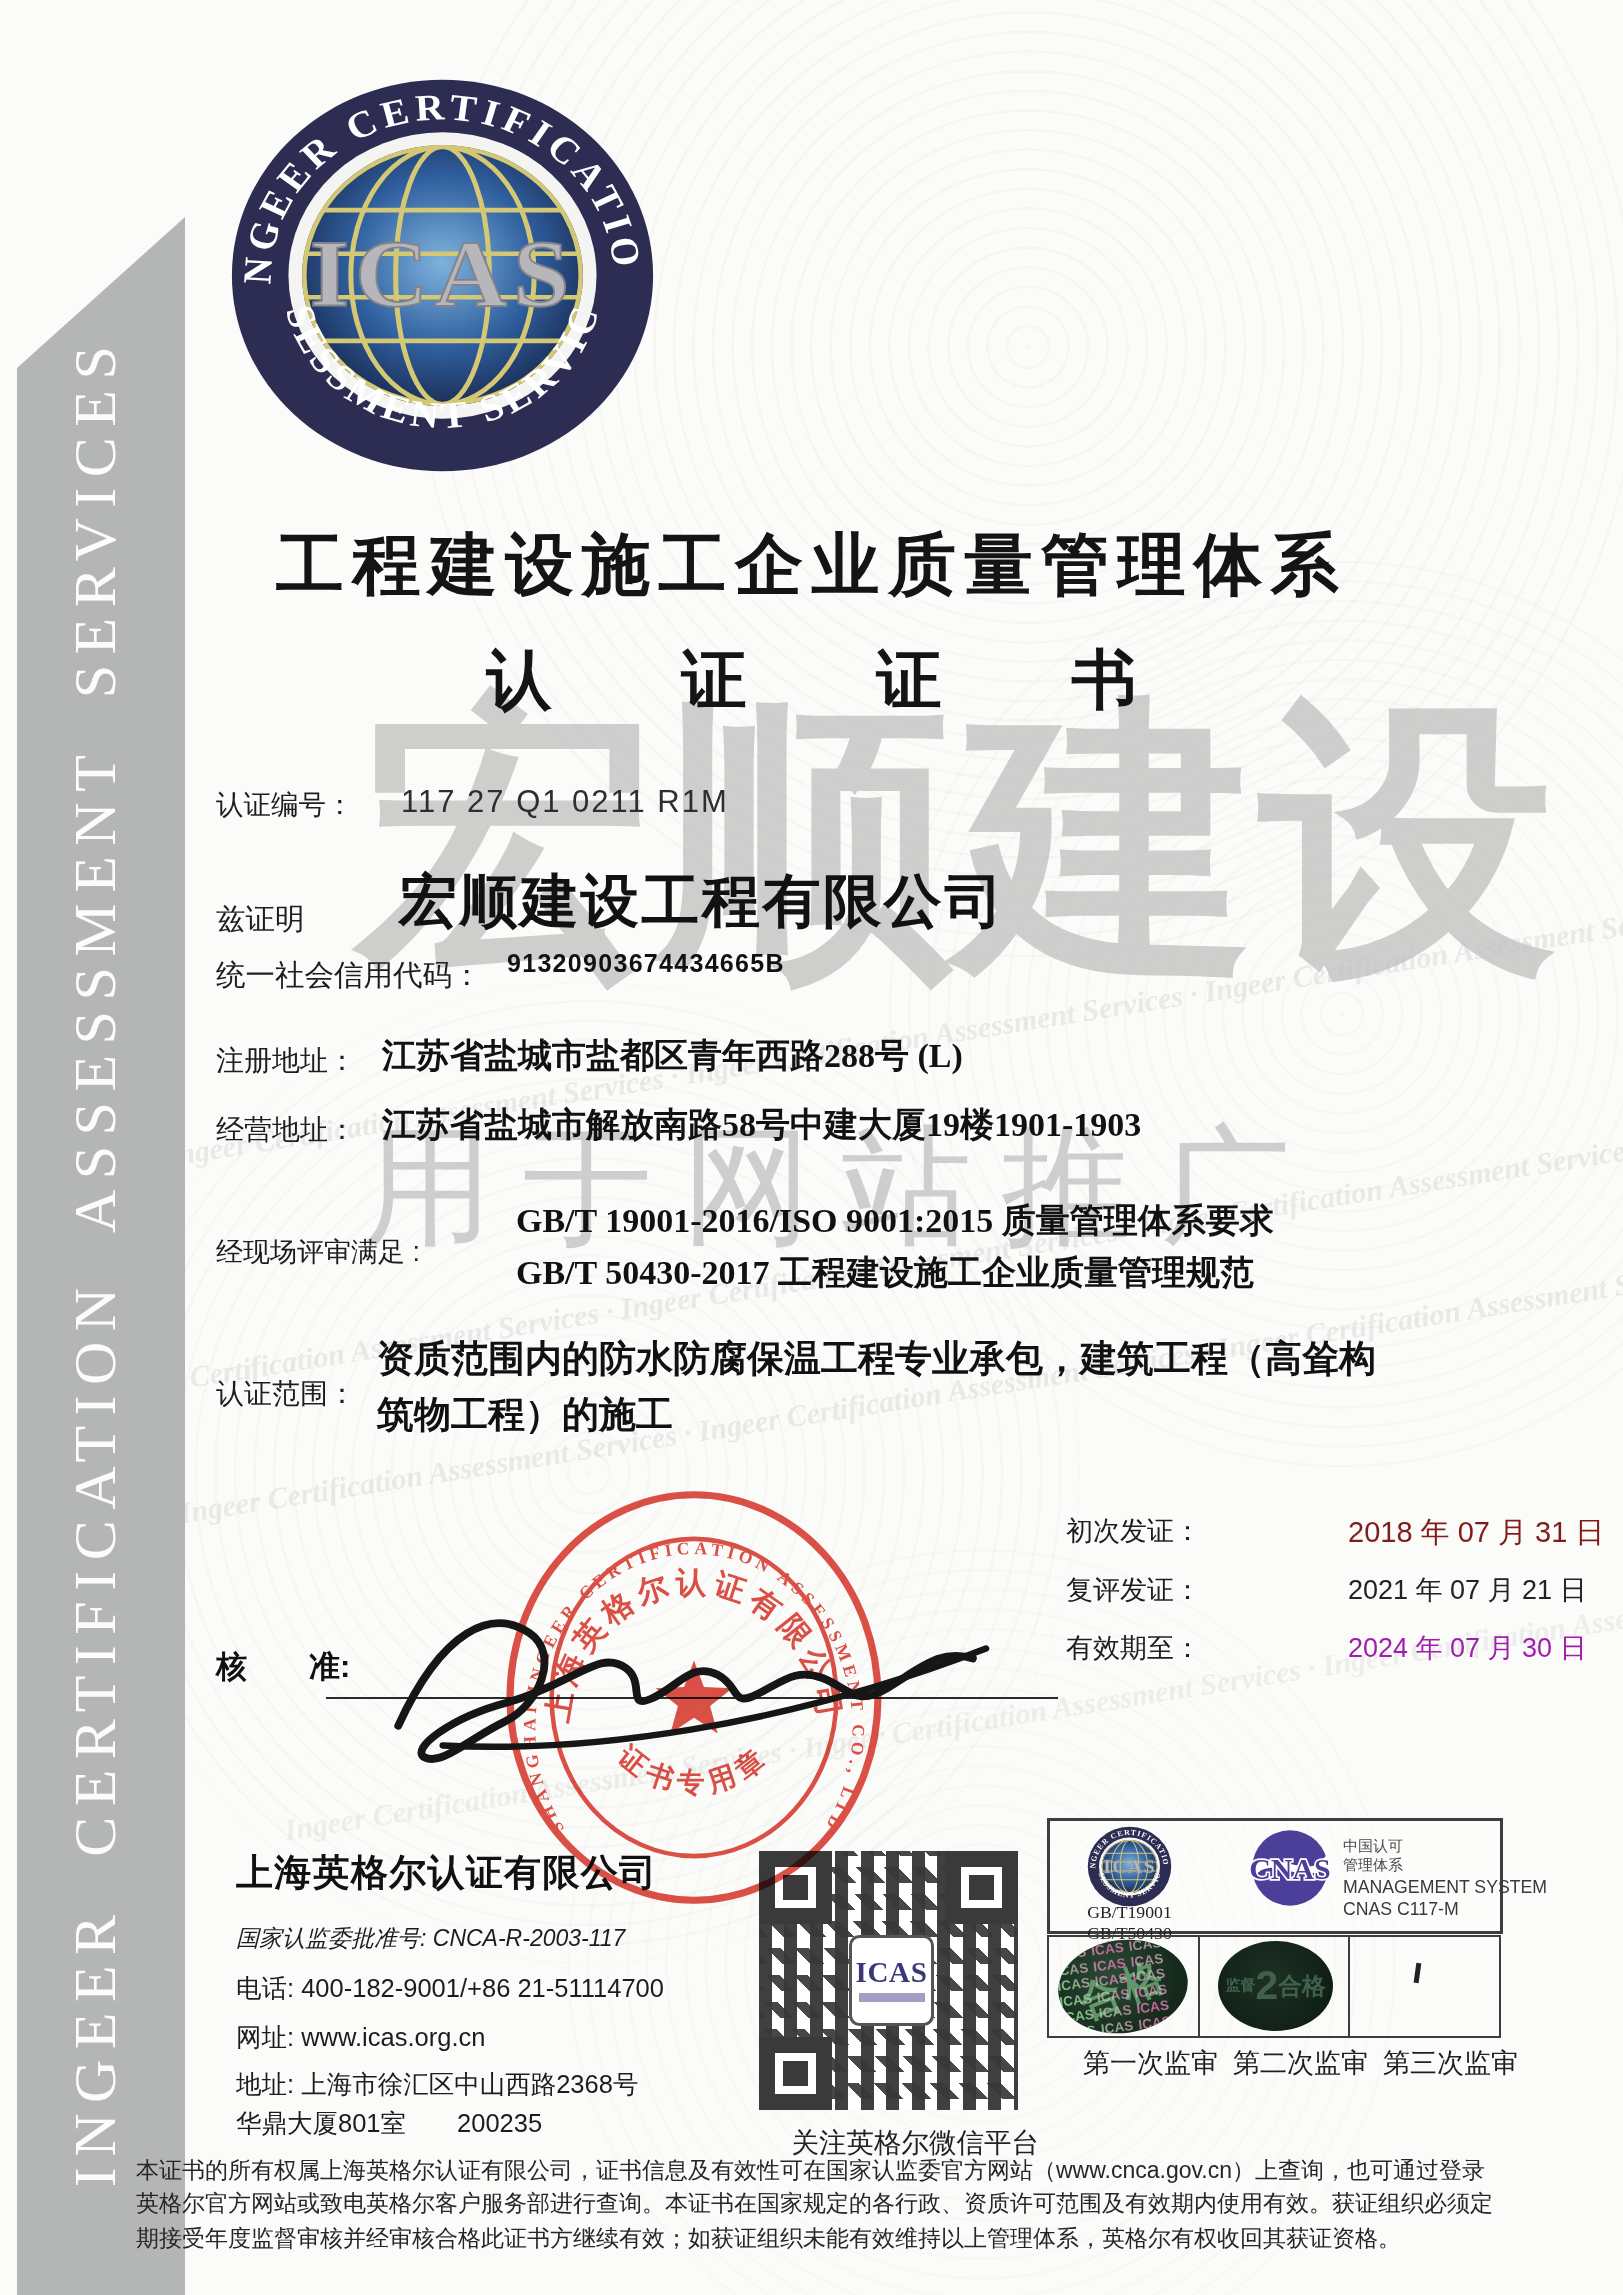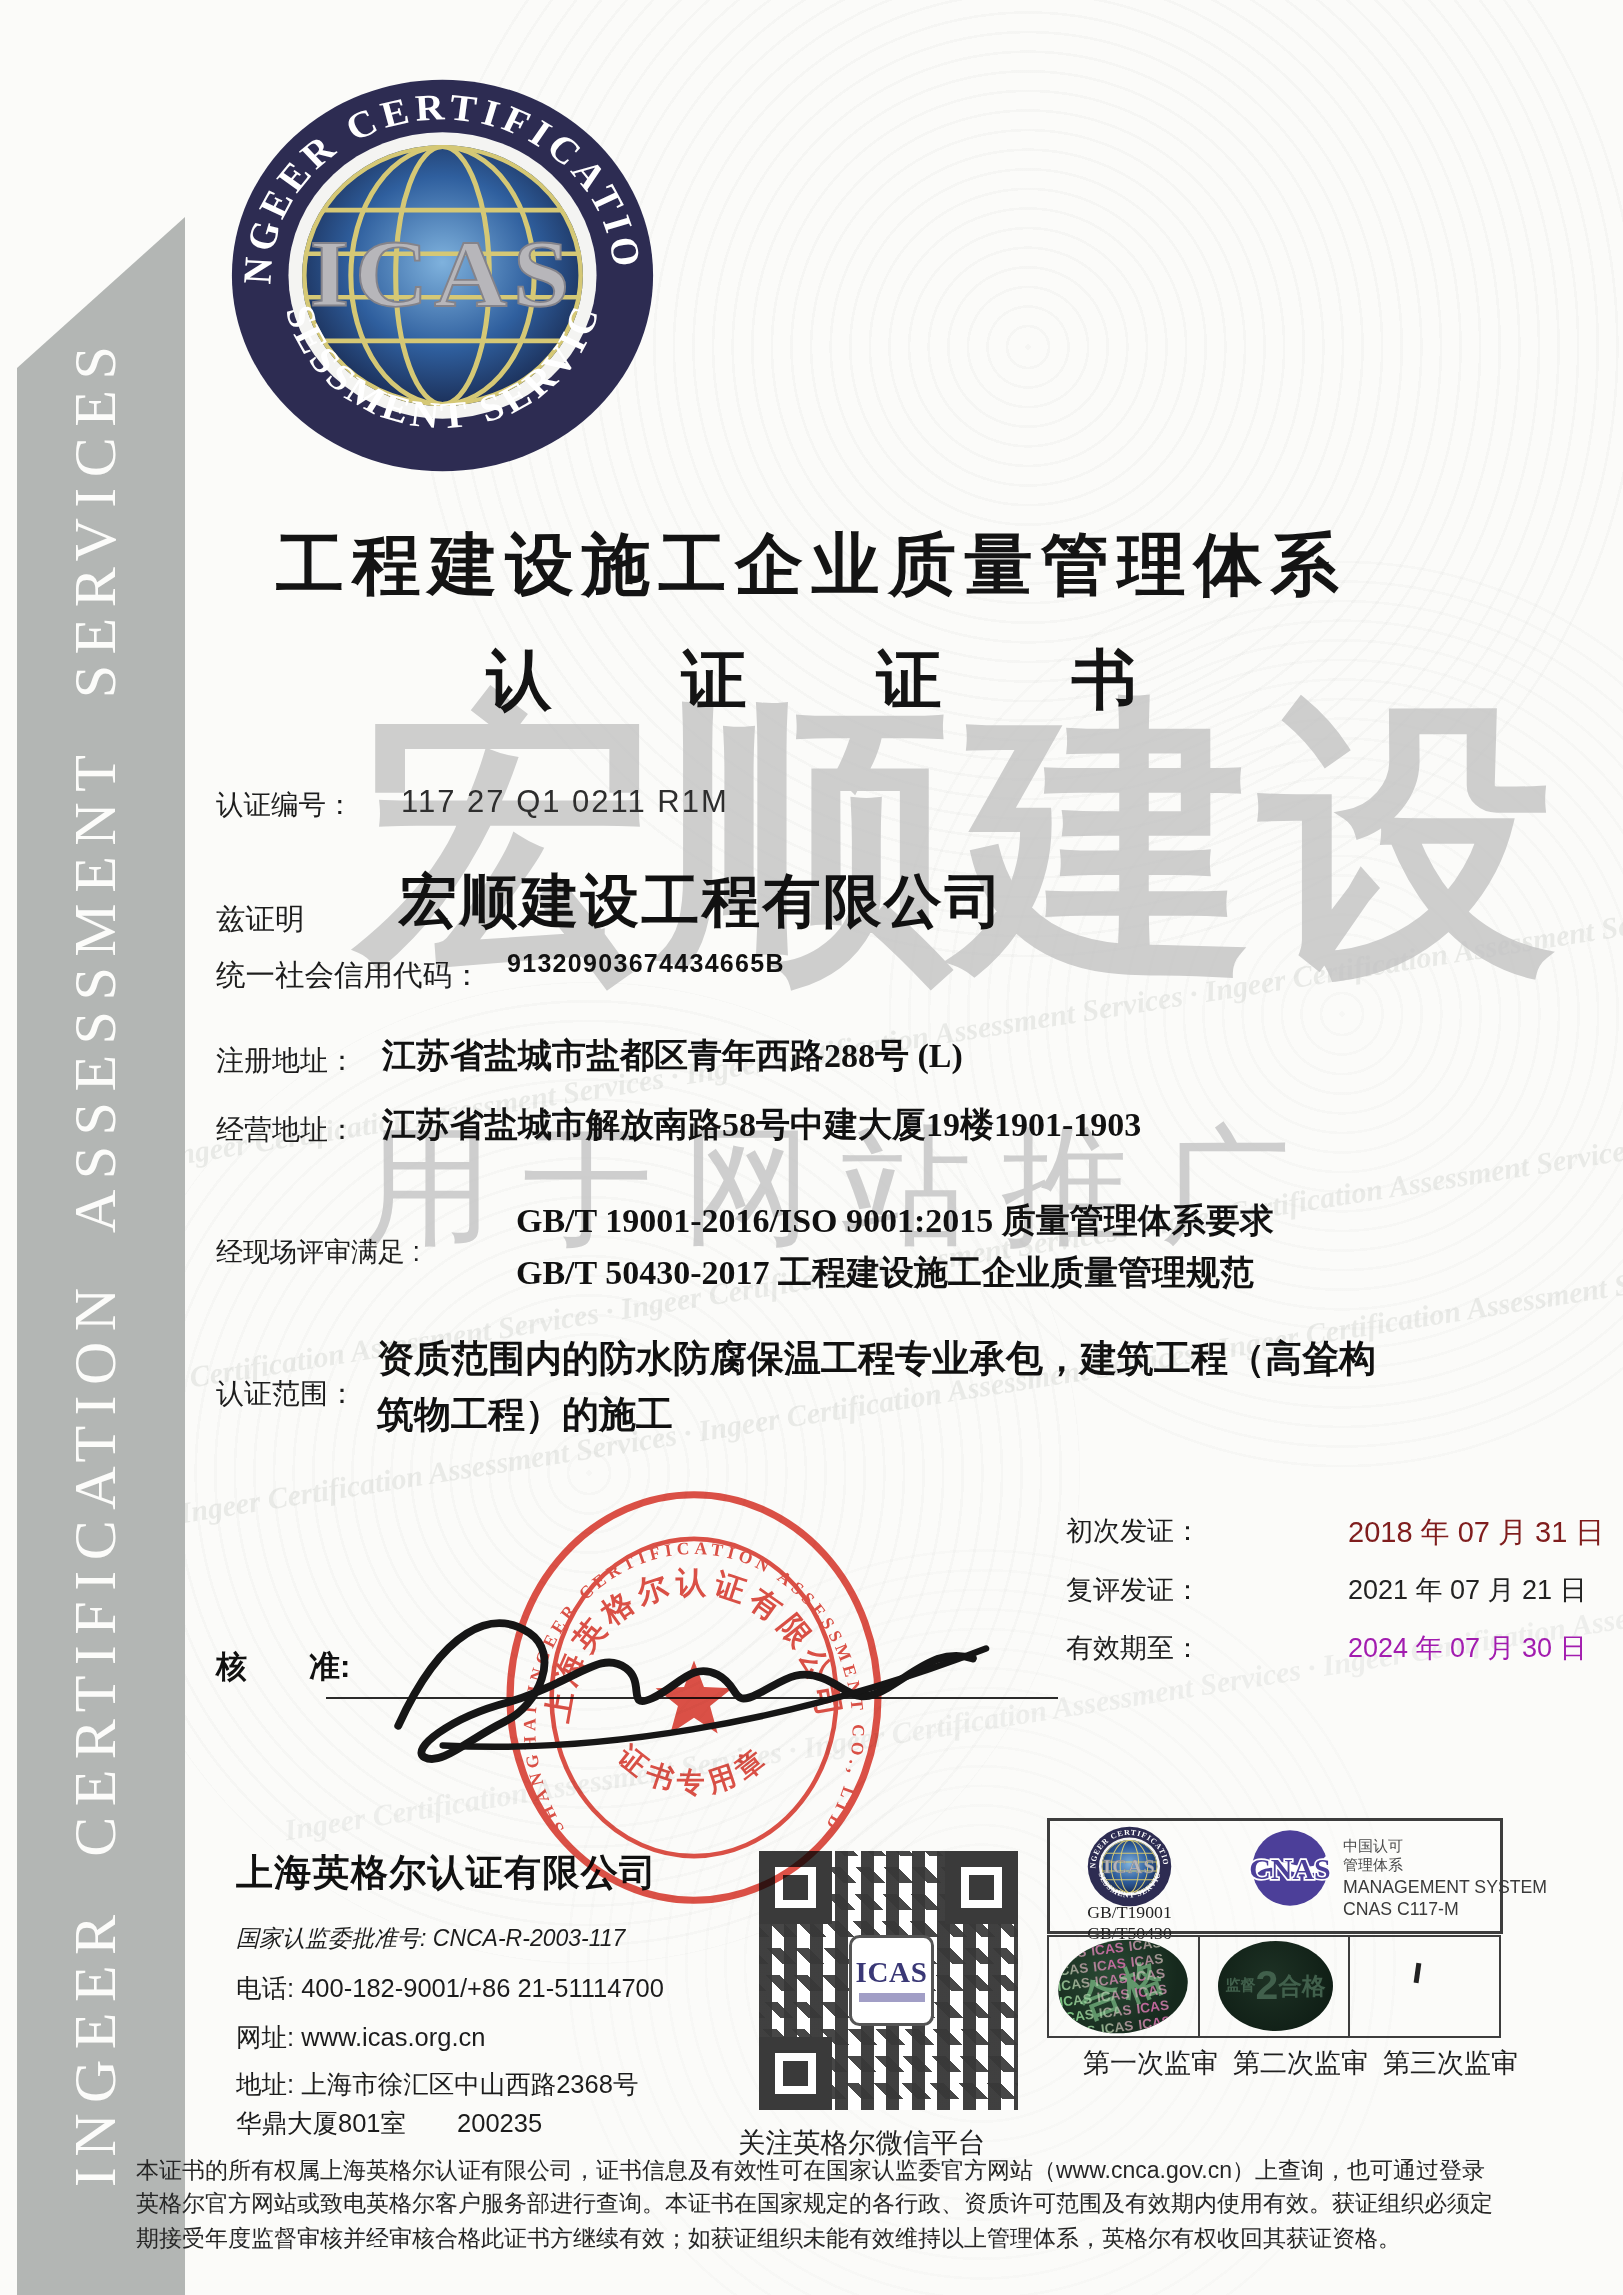--- a/index.html
+++ b/index.html
@@ -205,21 +205,21 @@
         <div></div>
       </div>
     <div class="finder" style="left:0;bottom:0;">
         <div></div>
       </div>
     <div class="qr-center">
       <div class="mono">ICAS</div>
       <div class="bar"></div>
     </div>
   </div>
-  <div class="abs z3 hei" style="left:738px;top:2125px;width:301px;text-align:left;font-size:27.5px;color:#222;">关注英格尔微信平台</div>
+  <div class="abs z3 hei" style="left:738px;top:2125px;width:301px;text-align:right;font-size:27.5px;color:#222;">关注英格尔微信平台</div>
 
   <div class="abs z3 acc-top"></div>
 
   <svg class="abs z3" style="left:1087px;top:1826px;" width="85" height="81" viewBox="0 0 220 220" preserveAspectRatio="none">
     <use href="#icas-logo"></use>
   </svg>
   <div class="abs z3 song" style="left:1051px;top:1902px;width:157px;text-align:center;font-size:17.7px;color:#222;">GB/T19001 GB/T50430</div>
 
   <svg class="abs z3" style="left:1249px;top:1827px;" width="82" height="82" viewBox="0 0 126 126">
     <circle cx="63" cy="63" r="58" fill="#4c3f99"></circle>

